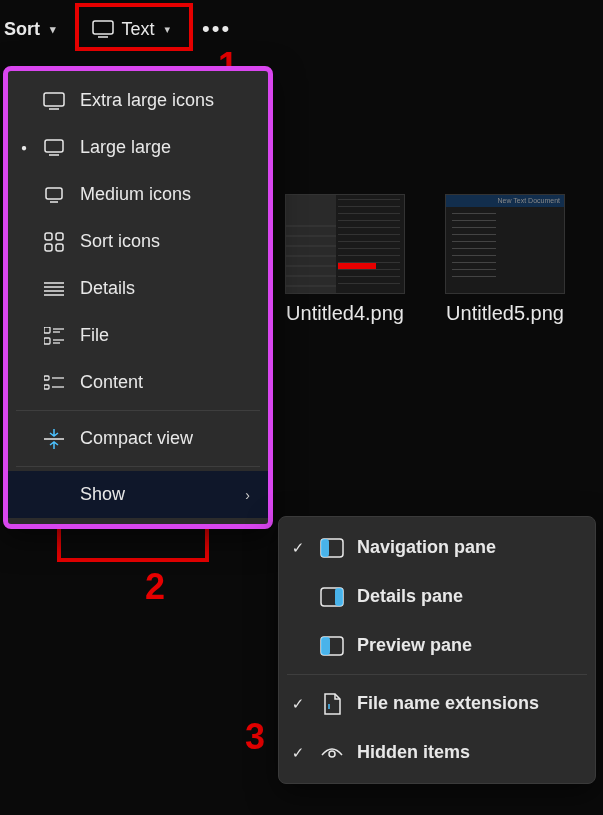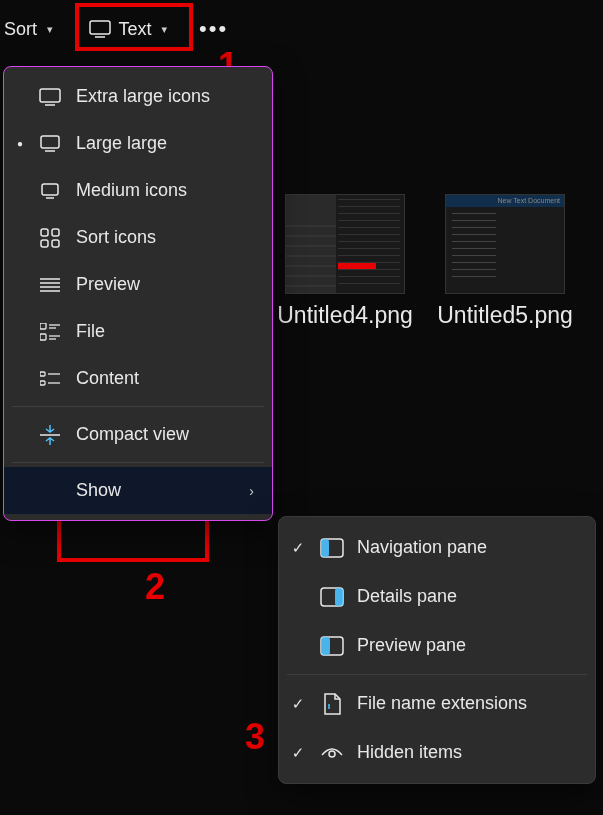--- a/index.html
+++ b/index.html
@@ -23,20 +23,21 @@
     .toolbar-item {
       display: flex;
       align-items: center;
       gap: 8px;
       padding: 8px 12px;
       border-radius: 4px;
       cursor: pointer;
     }
     .toolbar-item.sort {
       padding-left: 0;
+      font-weight: bold;
     }
     .chevron-down { font-size: 11px; color: #ccc; margin-left: 2px; }
     .monitor-icon { display: inline-flex; }
     .more-dots { font-size: 22px; letter-spacing: 2px; padding: 0 8px; }
     .red-box { border: 4px solid #e60000; }
     .rb-view { position: absolute; left: 75px; top: 3px; width: 118px; height: 48px; }
     .rb-show { position: absolute; left: 57px; top: 510px; width: 152px; height: 52px; }
     .rb-ext { position: absolute; left: 287px; top: 705px; width: 300px; height: 52px; }
     .anno {
       position: absolute;
@@ -48,21 +49,21 @@
     .anno.a1 { left: 218px; top: 45px; }
     .anno.a2 { left: 145px; top: 566px; }
     .anno.a3 { left: 245px; top: 716px; }
 
     .view-menu {
       position: absolute;
       left: 3px;
       top: 66px;
       width: 270px;
       background: #2c2c2c;
-      border: 1px solid #d946ef;
+      border: 5px solid #d946ef;
       border-radius: 8px;
       padding: 6px 0;
       box-shadow: 0 10px 30px rgba(0,0,0,.5);
       z-index: 5;
     }
     .menu-item {
       display: flex;
       align-items: center;
       height: 47px;
       padding: 0 18px 0 12px;
@@ -91,21 +92,21 @@
     .sm-item {
       display: flex;
       align-items: center;
       height: 49px;
       padding: 0 18px 0 10px;
       gap: 12px;
       cursor: pointer;
     }
     .sm-check { width: 18px; display:flex; justify-content:center; font-size:15px; color:#e8e8e8; }
     .sm-icon { width: 26px; display:flex; justify-content:center; align-items:center; }
-    .sm-label { flex:1; }
+    .sm-label { flex:1;font-weight:bold; }
 
     .files {
       position: absolute;
       left: 280px;
       top: 194px;
       display: flex;
       gap: 30px;
     }
     .file { width: 130px; display:flex; flex-direction:column; align-items:center; gap: 8px; }
     .thumb {
@@ -134,21 +135,21 @@
     .thumb-dark-b::before{
       content:"";
       position:absolute; left:0; top:0; width:100%; height:12px; background:#122e4d;
     }
     .thumb-dark-b::after{
       content:"";
       position:absolute; left:6px; top:18px; width:44px; height:70px;
       background: repeating-linear-gradient(#444 0 1px, transparent 1px 7px);
     }
     .thumb-dark-b .toptext{ position:absolute; right:4px; top:2px; font-size:7px; color:#888; }
-    .fname { font-size: 23px; color:#e8e8e8; }
+    .fname { font-size: 20px; color:#e8e8e8; }
 
     svg { display:block; }
   </style>
 </head>
 <body>
 
 <div class="toolbar">
   <div class="toolbar-item sort">
     <span>Sort</span>
     <span class="chevron-down">▾</span>
@@ -228,21 +229,21 @@
   <div class="menu-item">
     <span class="bullet"></span>
     <span class="mi-icon">
       <svg width="20" height="14" viewBox="0 0 20 14">
           <line x1="0" y1="1" x2="20" y2="1" stroke="#e8e8e8" stroke-width="1.5"></line>
           <line x1="0" y1="5" x2="20" y2="5" stroke="#e8e8e8" stroke-width="1.5"></line>
           <line x1="0" y1="9" x2="20" y2="9" stroke="#e8e8e8" stroke-width="1.5"></line>
           <line x1="0" y1="13" x2="20" y2="13" stroke="#e8e8e8" stroke-width="1.5"></line>
         </svg>
     </span>
-    <span class="mi-label">Preview</span>
+    <span class="mi-label">Details</span>
   </div>
   <div class="menu-item">
     <span class="bullet"></span>
     <span class="mi-icon">
       <svg width="20" height="18" viewBox="0 0 20 18">
           <rect x="0" y="0" width="6" height="6" rx="1" fill="none" stroke="#e8e8e8" stroke-width="1.3"></rect>
           <line x1="9" y1="2" x2="20" y2="2" stroke="#e8e8e8" stroke-width="1.3"></line>
           <line x1="9" y1="5" x2="16" y2="5" stroke="#e8e8e8" stroke-width="1.3"></line>
           <rect x="0" y="11" width="6" height="6" rx="1" fill="none" stroke="#e8e8e8" stroke-width="1.3"></rect>
           <line x1="9" y1="13" x2="20" y2="13" stroke="#e8e8e8" stroke-width="1.3"></line>

